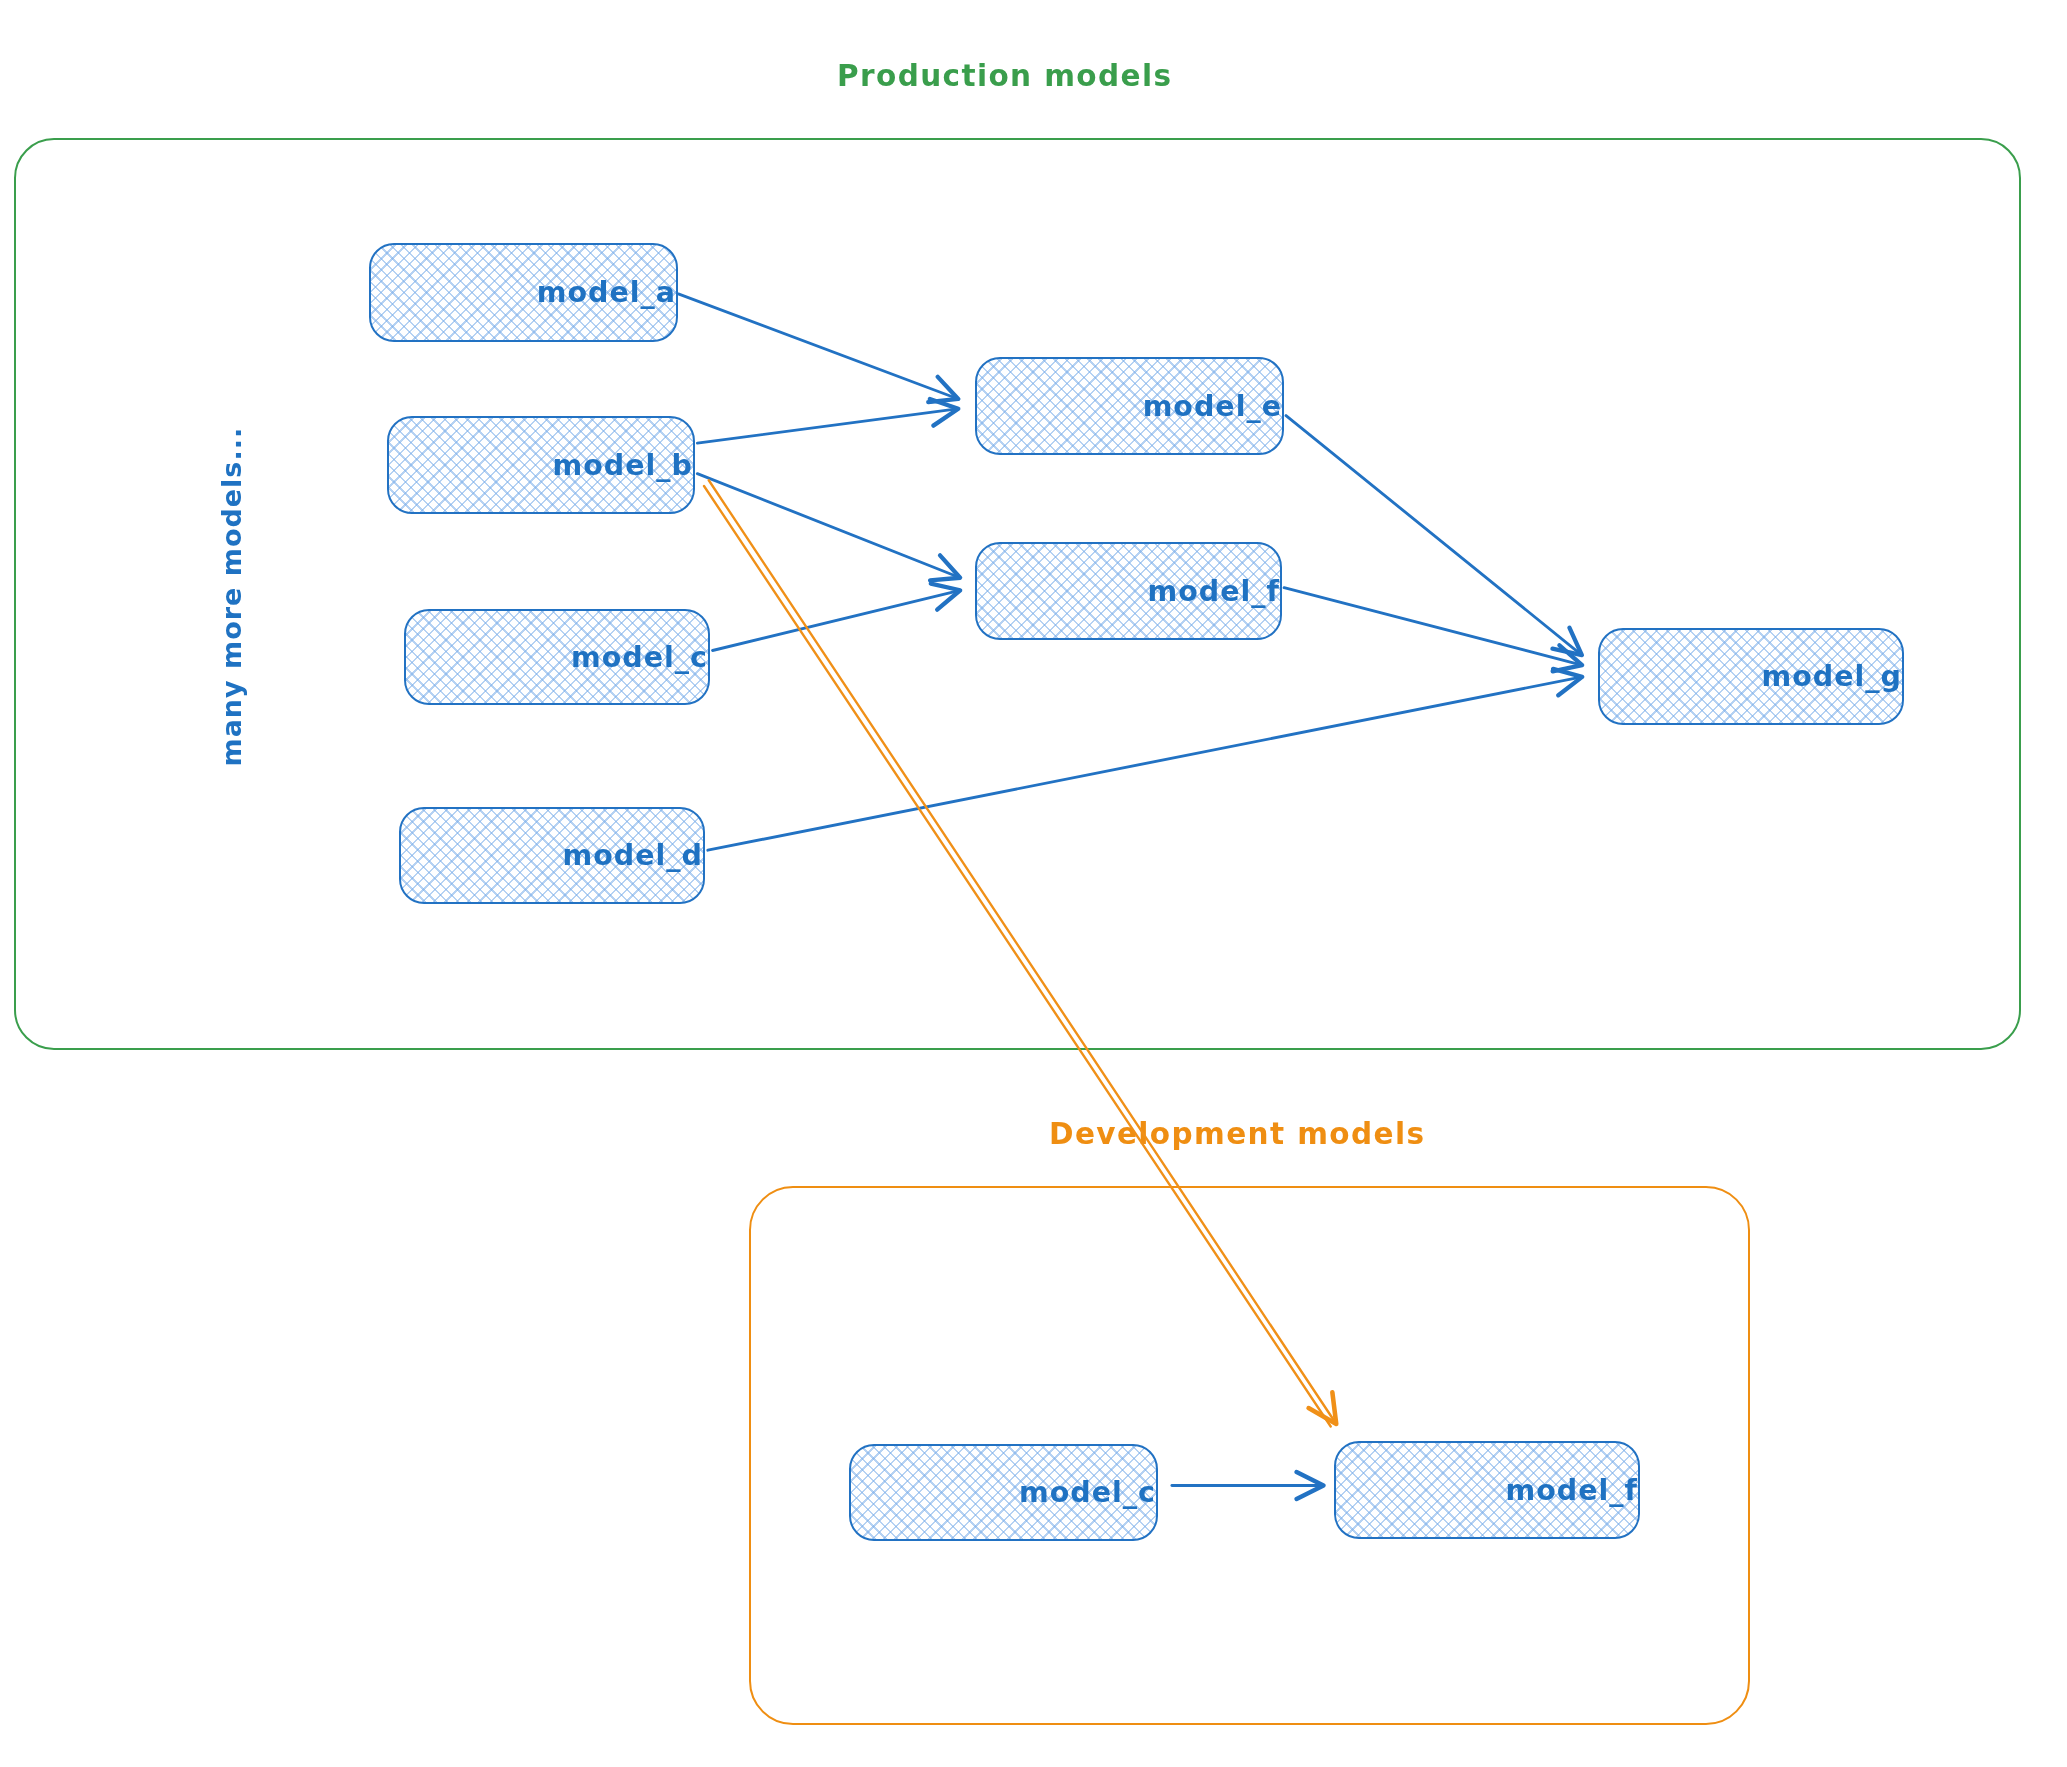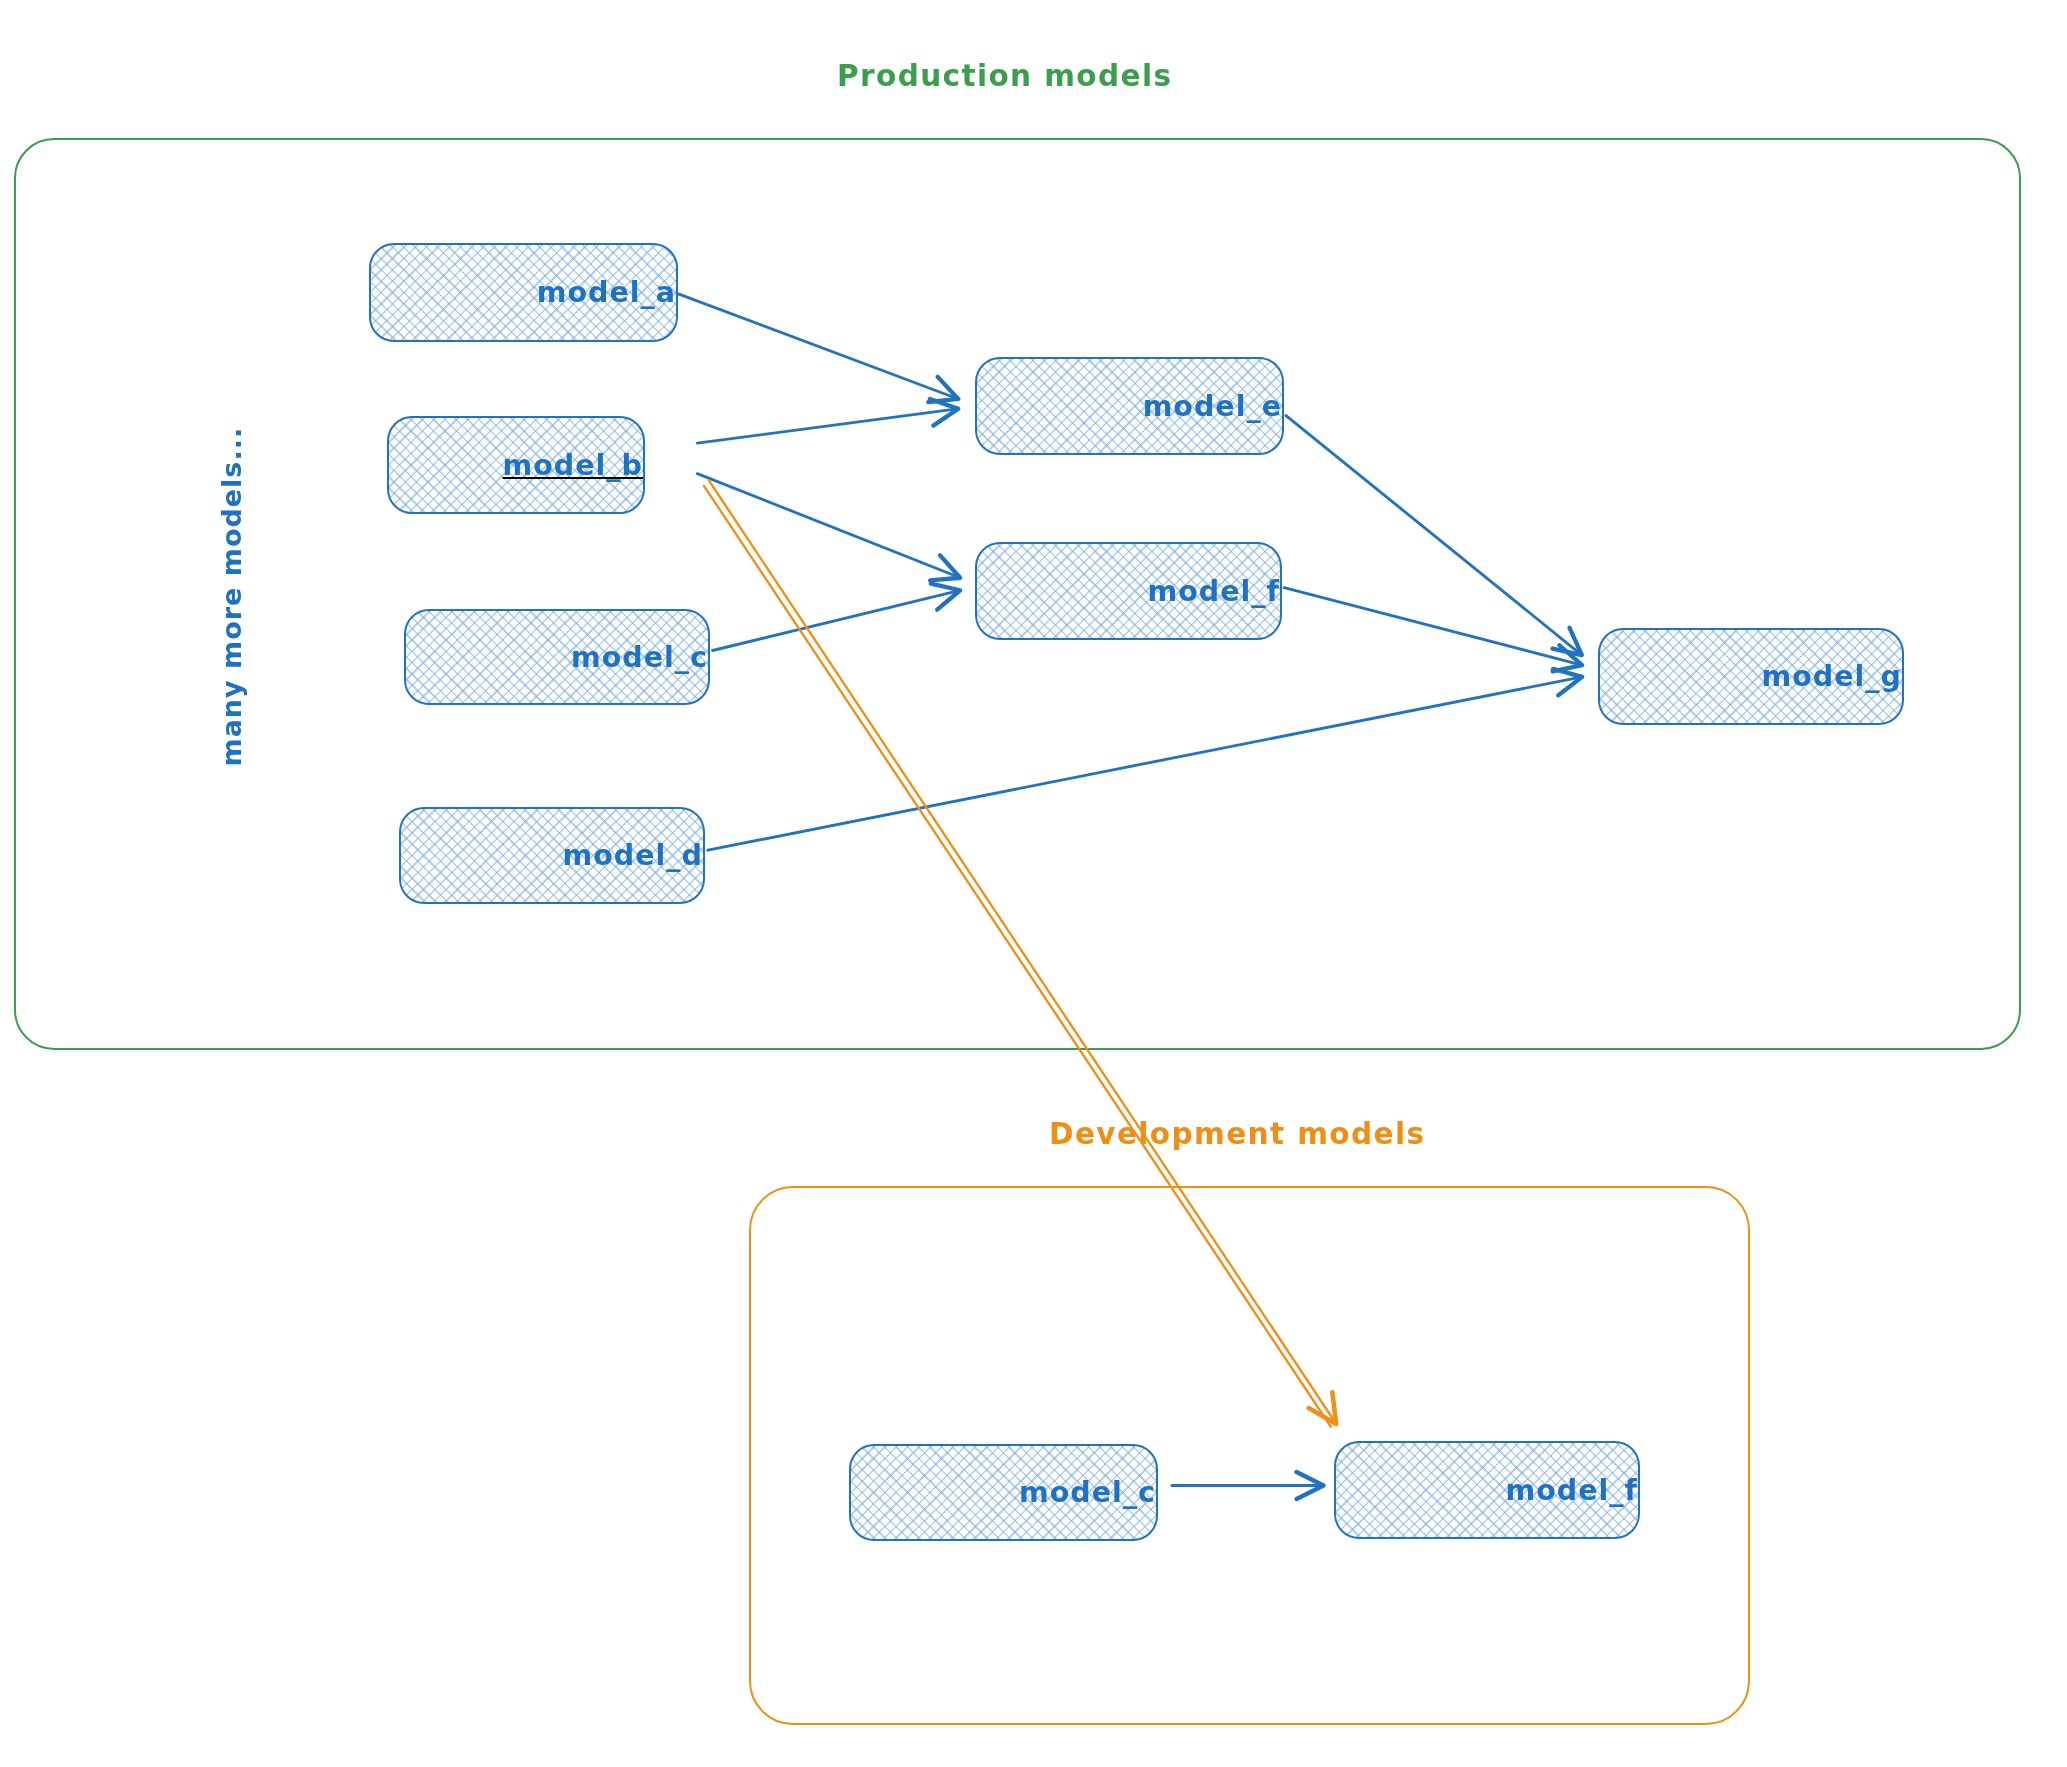--- a/index.html
+++ b/index.html
@@ -76,21 +76,21 @@
   }
   .node-label {
     color: #1f72c2;
     font-size: 28.5px;
     font-weight: 700;
     letter-spacing: 1px;
     white-space: nowrap;
   }
   
   .n-prod-a { left: 369px; top: 243px; width: 309px; height: 99px; }
-  .n-prod-b { left: 387px; top: 416px; width: 258px; height: 98px; text-decoration: underline; }
+  .n-prod-b { left: 387px; top: 416px; width: 308px; height: 98px; }
   .n-prod-c { left: 404px; top: 609px; width: 306px; height: 96px; }
   .n-prod-d { left: 399px; top: 807px; width: 306px; height: 97px; }
   .n-prod-e { left: 975px; top: 357px; width: 309px; height: 98px; }
   .n-prod-f { left: 975px; top: 542px; width: 307px; height: 98px; }
   .n-prod-g { left: 1598px; top: 628px; width: 306px; height: 97px; }
   .n-dev-c  { left: 849px;  top: 1444px; width: 309px; height: 97px; }
   .n-dev-f  { left: 1334px; top: 1441px; width: 306px; height: 98px; }
 </style>
 </head>
 <body>

